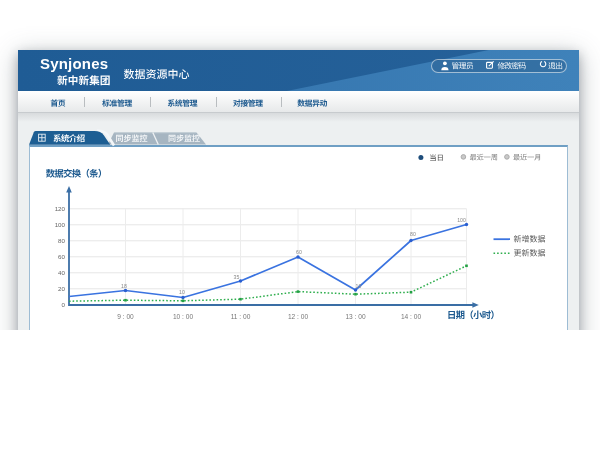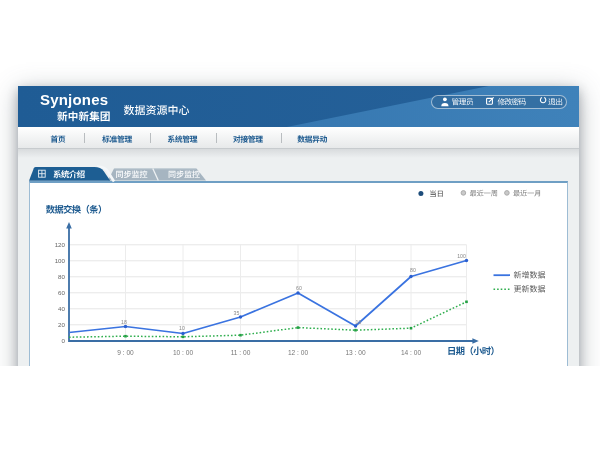--- a/index.html
+++ b/index.html
@@ -1,15 +1,15 @@
 <!DOCTYPE html>
 <html><head><meta charset="utf-8"><style>
 html,body{margin:0;padding:0;}
 body{width:600px;height:450px;background:#ffffff;overflow:hidden;font-family:"Liberation Sans",sans-serif;}
-#cv{position:relative;width:600px;height:330px;overflow:hidden;margin-top:36px;}
+#cv{position:relative;width:600px;height:330px;overflow:hidden;}
 .app{position:absolute;left:18px;top:50px;width:561px;height:365px;background:#edf0f1;box-shadow:0 4px 10px rgba(40,50,60,.30),0 5px 24px rgba(100,110,120,.45);}
 .hdr{position:absolute;left:0;top:0;width:561px;height:41px;background:linear-gradient(90deg,#1f5c95,#266199);overflow:hidden;}
 .hdr .diag{position:absolute;left:-2px;top:-2px;width:565px;height:45px;background:linear-gradient(90deg,#2f6ea8,#3f82ba);clip-path:polygon(46.2% 100%,85.4% 0,100% 0,100% 100%);filter:blur(0.7px);}
 .pill{position:absolute;left:412.5px;top:9px;width:134px;height:12px;border:1px solid rgba(255,255,255,.55);border-radius:7px;background:rgba(10,40,70,.18);}
 .nav{position:absolute;left:0;top:41px;width:561px;height:21px;background:linear-gradient(#ffffff,#e7e9ea);border-bottom:1px solid #c7cbce;}
 .nav i{position:absolute;top:6px;width:1px;height:10px;background:#b9bdc0;}
 .navsh{position:absolute;left:0;top:63px;width:561px;height:9px;background:linear-gradient(#d8dbdd,#edf0f1);}
 .panel{position:absolute;left:11px;top:94.5px;width:537px;height:261.5px;background:#fff;border:1px solid #9dbcd4;border-top:2px solid #6f9fc4;}
 </style></head>
 <body>

